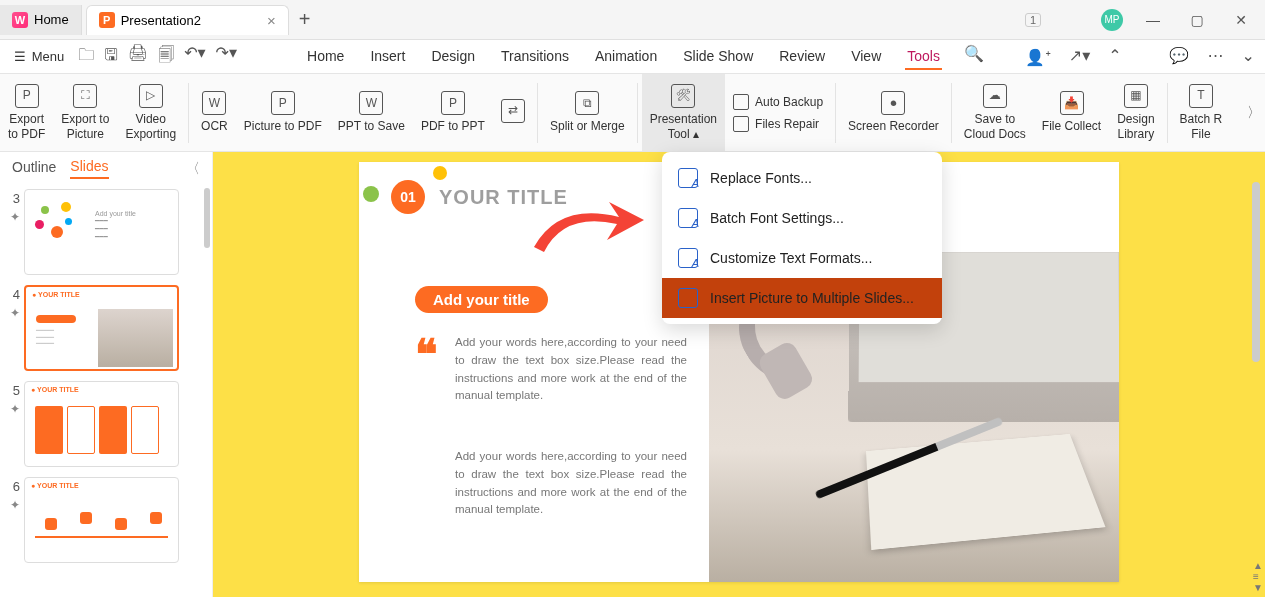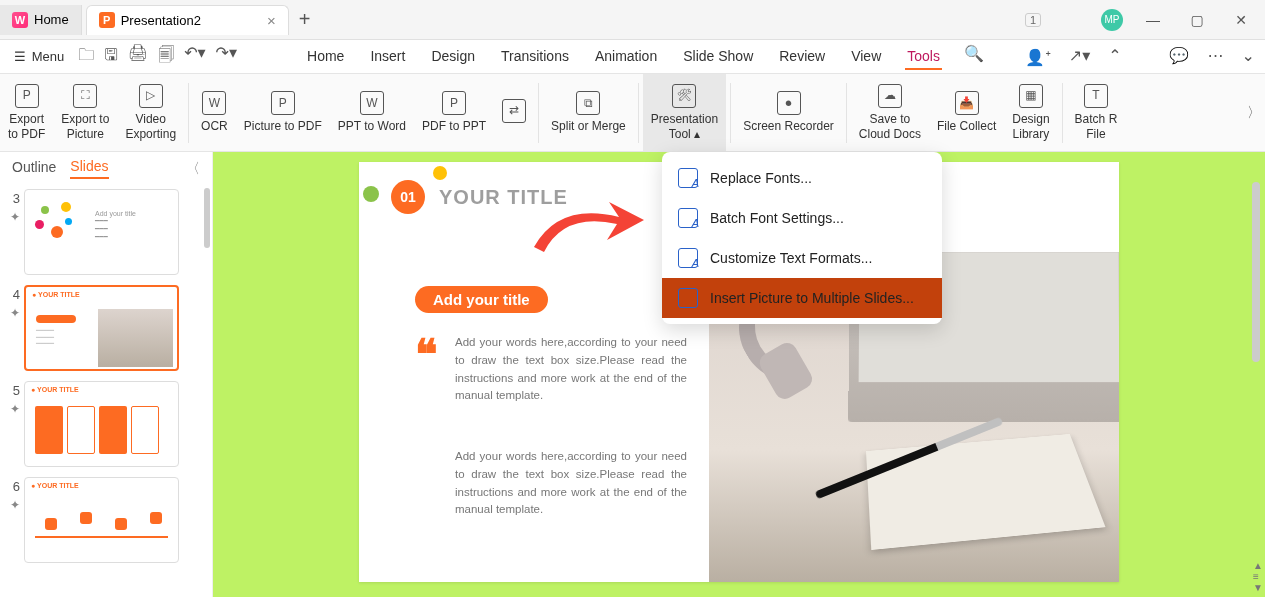--- a/index.html
+++ b/index.html
@@ -55,21 +55,21 @@
   .sp-tab.active { color:#fd6b22; border-bottom:2px solid #fd6b22;}
   .sp-collapse { margin-left:auto; color:#888; }
   .thumbs { overflow-y:auto; padding: 4px 6px 4px 2px; flex:1;}
   .thumb-row { display:flex; align-items:flex-start; gap:4px; margin-bottom:10px;}
   .thumb-num { width:18px; text-align:right; font-size:13px; color:#555; padding-top:2px; display:flex; flex-direction:column; align-items:flex-end; gap:4px;}
   .thumb-num .star { color:#888; font-size:12px;}
   .thumb { width: 155px; height: 86px; border: 1px solid #ddd; border-radius: 4px; background:#fff; position:relative; overflow:hidden;}
   .thumb.selected { border: 2px solid #fd6b22; }
   .sp-scroll { position:absolute; right:2px; top:36px; width:6px; height:60px; background:#ccc; border-radius:3px;}
 
-  .canvas-wrap { flex:1; background:#bef264; position:relative; padding: 10px 20px;}
+  .canvas-wrap { flex:1; background:#fde047; position:relative; padding: 10px 20px;}
   .slide { width: 760px; height: 420px; background:#fff; margin: 0 auto; position:relative; box-shadow: 0 1px 3px rgba(0,0,0,.1); overflow:hidden;}
   .title-badge { position:absolute; left:32px; top:18px; width:34px; height:34px; border-radius:50%; background:#fd6b22; color:#fff; font-weight:bold; display:flex; align-items:center; justify-content:center; font-size:14px;}
   .deco-g{position:absolute; left:4px; top:24px; width:16px;height:16px;border-radius:50%;background:#8bc34a;}
   .deco-y{position:absolute; left:74px; top:4px; width:14px;height:14px;border-radius:50%;background:#ffc107;}
   .slide-title { position:absolute; left:80px; top:24px; font-size:20px; font-weight:600; color:#9e9e9e; letter-spacing:1px;}
   .arrow { position:absolute; left:170px; top:30px; width:120px; height:70px;}
   .arrow svg { width:100%; height:100%;}
   .add-title-pill { position:absolute; left:56px; top:124px; background:#fd6b22; color:#fff; font-weight:700; border-radius:16px; padding:5px 18px; font-size:15px;}
   .quote-mark { position:absolute; left:56px; top:168px; color:#fd6b22; font-size:42px; font-weight:bold; font-family: Georgia, serif;}
   .para { position:absolute; left:96px; width:232px; font-size:11.5px; color:#777; line-height:1.55; text-align:justify;}
@@ -170,40 +170,50 @@
   <div class="tool">
       <span class="ico">W</span>
       <span>OCR</span>
     </div>
   <div class="tool">
       <span class="ico">P</span>
       <span>Picture to PDF</span>
     </div>
   <div class="tool">
       <span class="ico">W</span>
-      <span>PPT to Word</span>
+      <span>PPT to Save</span>
     </div>
   <div class="tool">
       <span class="ico">P</span>
       <span>PDF to PPT</span>
     </div>
   <div class="tool">
       <span class="ico">⇄</span>
     </div>
   <div class="divider"></div>
   <div class="tool">
       <span class="ico">⧉</span>
       <span>Split or Merge</span>
     </div>
   <div class="divider"></div>
   <div class="tool active-dd">
       <span class="ico">🛠</span>
       <span style="white-space:pre-line"><span>Presentation
 Tool</span> <span>▴</span></span>
     </div>
+  <div class="tool-small-col">
+    <div class="row">
+        <span class="sico"></span>
+        <span>Auto Backup</span>
+      </div>
+    <div class="row">
+        <span class="sico"></span>
+        <span>Files Repair</span>
+      </div>
+  </div>
   <div class="divider"></div>
   <div class="tool">
       <span class="ico">⏺</span>
       <span>Screen Recorder</span>
     </div>
   <div class="divider"></div>
   <div class="tool">
       <span class="ico">☁</span>
       <span style="white-space:pre-line">Save to
 Cloud Docs</span>

